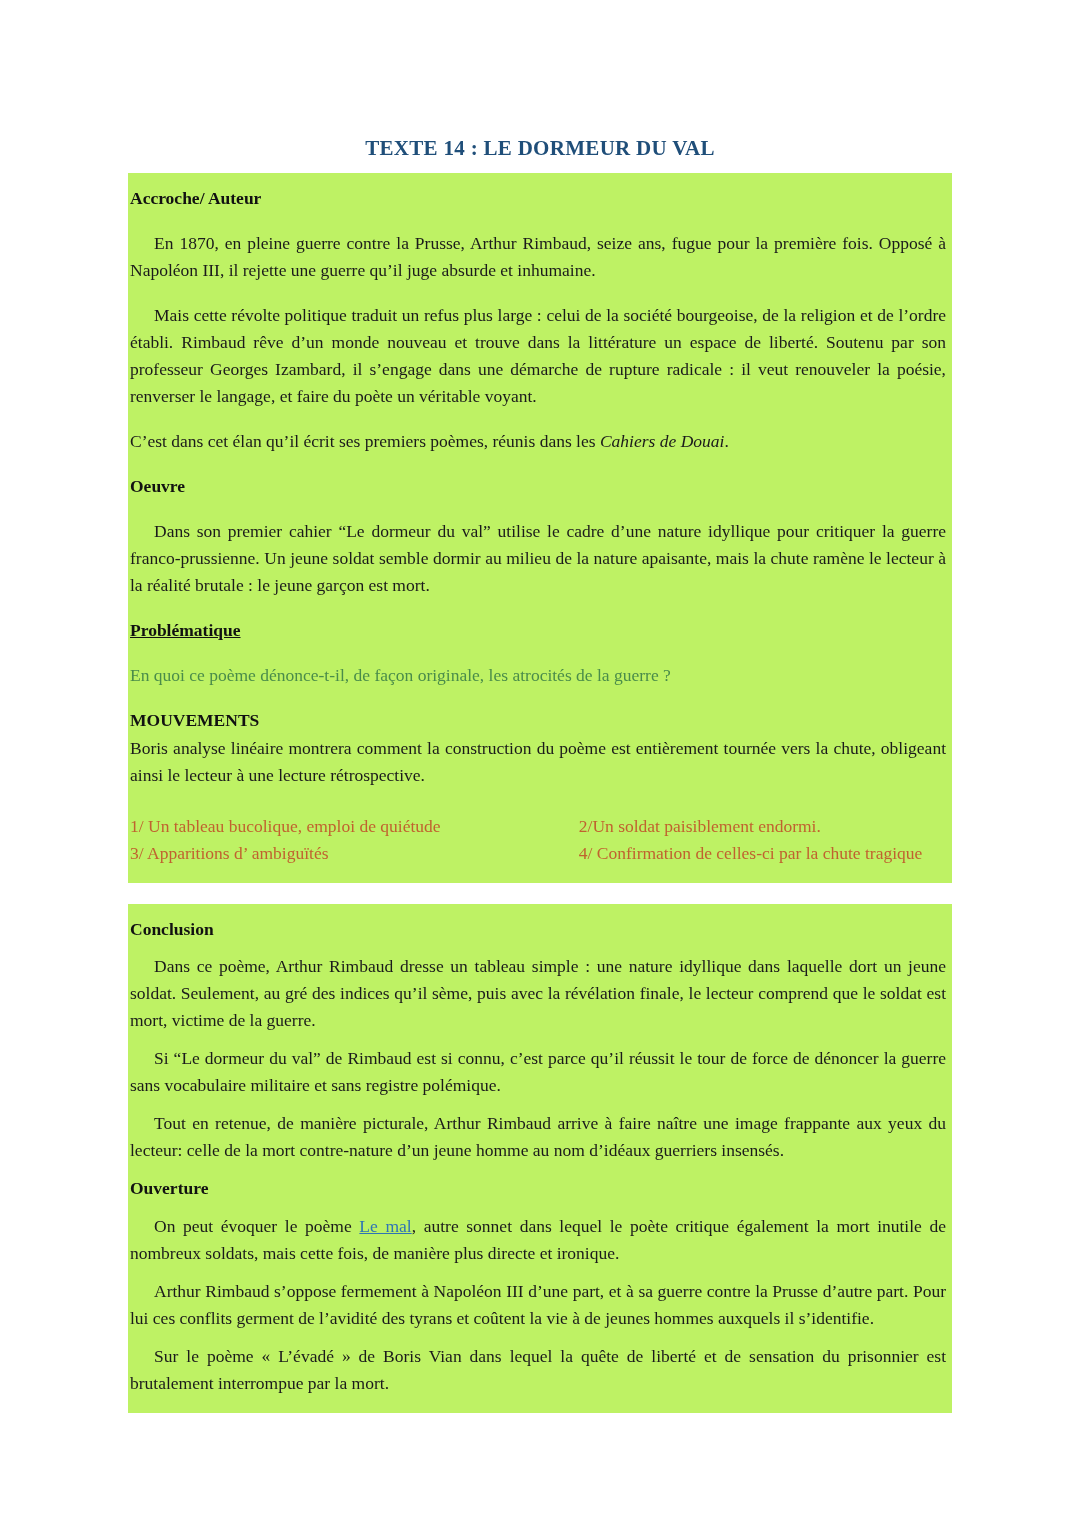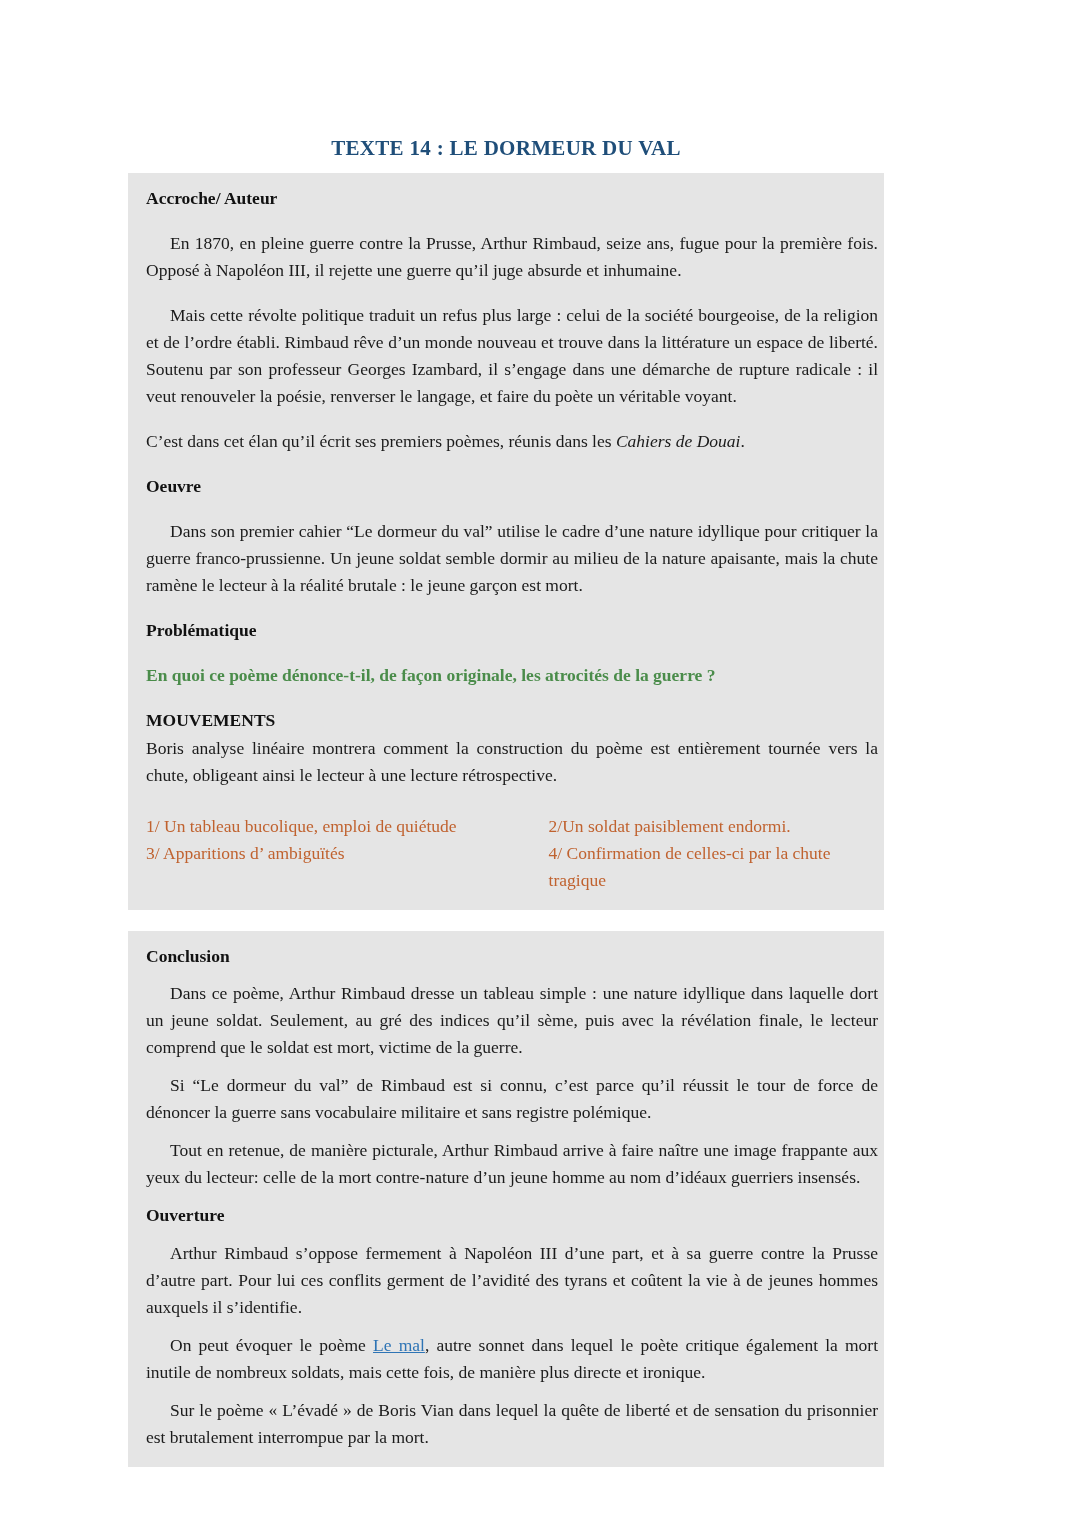--- a/index.html
+++ b/index.html
@@ -4,61 +4,61 @@
 <style>
   * { margin:0; padding:0; box-sizing:border-box; }
   html,body { background:#ffffff; }
   body {
     width:1080px; height:1525px; overflow:hidden;
     font-family:"Liberation Serif", serif;
     color:#1b1b1b;
     position:relative;
   }
   .page { padding-top:136px; }
-  .content { margin-left:128px; width:756px; }
+  .content { margin-left:128px; width:824px; }
 
   .doc-title {
     text-align:center;
     color:#1F4E79;
     font-size:21px;
     font-weight:bold;
     letter-spacing:0.3px;
   }
   .intro-heading {
     color:#C4571E;
     font-size:20px;
     font-weight:bold;
     margin-top:21px;
     letter-spacing:0.3px;
   }
 
   .bluebox {
-    background:#e5e5e5;
-    padding:12px 6px 16px 18px;
+    background:#bef264;
+    padding:12px 6px 16px 2px;
     font-size:17.5px;
     line-height:27px;
     text-align:justify;
   }
   .bluebox.first { margin-top:12px; }
   .bluebox.second { margin-top:21px; }
 
   .bluebox h3 {
     font-size:17.5px;
     font-weight:bold;
     text-align:left;
     color:#111111;
   }
   .bluebox p { margin-top:18px; }
   .bluebox.second p { margin-top:11px; }
   .indent { text-indent:24px; }
   .no-top { margin-top:0 !important; }
 
   .problem {
     color:#4A8C4A;
-    font-weight:bold;
+    font-weight:normal;
     text-align:left;
   }
   .mv-heading { margin-top:18px;font-family:Liberation Serif, serif; }
   .mv-intro { margin-top:1px !important; }
 
   .movements {
     display:grid;
     grid-template-columns:55% 45%;
     margin-top:24px;
     color:#C0622F;
@@ -88,21 +88,21 @@
       <p class="indent">En 1870, en pleine guerre contre la Prusse, Arthur Rimbaud, seize ans, fugue pour la première fois. Opposé à Napoléon III, il rejette une guerre qu’il juge absurde et inhumaine.</p>
 
       <p class="indent">Mais cette révolte politique traduit un refus plus large : celui de la société bourgeoise, de la religion et de l’ordre établi. Rimbaud rêve d’un monde nouveau et trouve dans la littérature un espace de liberté. Soutenu par son professeur Georges Izambard,  il s’engage dans une démarche de rupture radicale : il veut renouveler la poésie, renverser le langage, et faire du poète un véritable voyant.</p>
 
       <p><span>C’est dans cet élan qu’il écrit ses premiers poèmes, réunis dans les </span><span class="italic">Cahiers de Douai</span><span>.</span></p>
 
       <h3 style="margin-top:18px;">Oeuvre</h3>
 
       <p class="indent">Dans son premier cahier “Le dormeur du val” utilise le cadre d’une nature idyllique pour critiquer la guerre franco-prussienne. Un jeune soldat semble dormir au milieu de la nature apaisante, mais la chute ramène le lecteur à la réalité brutale : le jeune garçon est mort.</p>
 
-      <h3 style="margin-top:18px;">Problématique</h3>
+      <h3 style="margin-top:18px;text-decoration:underline;">Problématique</h3>
 
       <p class="problem">En quoi ce poème dénonce-t-il, de façon originale, les atrocités de la guerre ?</p>
 
       <h3 class="mv-heading">MOUVEMENTS</h3>
       <p class="mv-intro">Boris analyse linéaire montrera comment la construction du poème est entièrement tournée vers la chute, obligeant ainsi le lecteur à une lecture rétrospective.</p>
 
       <div class="movements">
         <span class="movement">1/ Un tableau bucolique, emploi de quiétude</span>
         <span class="movement">2/Un soldat paisiblement endormi.</span>
         <span class="movement">3/ Apparitions d’ ambiguïtés</span>
@@ -114,21 +114,21 @@
       <h3>Conclusion</h3>
 
       <p class="indent no-top" style="margin-top:10px !important;">Dans ce poème, Arthur Rimbaud dresse un tableau simple : une nature idyllique dans laquelle dort un jeune soldat. Seulement, au gré des indices qu’il sème, puis avec la révélation finale, le lecteur comprend que le soldat est mort, victime de la guerre.</p>
 
       <p class="indent">Si “Le dormeur du val” de Rimbaud est si connu, c’est parce qu’il réussit le tour de force de dénoncer la guerre sans vocabulaire militaire et sans registre polémique.</p>
 
       <p class="indent">Tout en retenue, de manière picturale, Arthur Rimbaud arrive à faire naître une image frappante aux yeux du lecteur: celle de la mort contre-nature d’un jeune homme au nom d’idéaux guerriers insensés.</p>
 
       <h3 style="margin-top:11px;">Ouverture</h3>
 
+      <p class="indent"><span>On peut évoquer le poème </span><a class="doc-link">Le mal</a><span>, autre sonnet dans lequel le poète critique également la mort inutile de nombreux soldats, mais cette fois, de manière plus directe et ironique.</span></p>
+
       <p class="indent">Arthur Rimbaud s’oppose fermement à Napoléon III d’une part, et à sa guerre contre la Prusse d’autre part. Pour lui ces conflits germent de l’avidité des tyrans et coûtent la vie à de jeunes hommes auxquels il s’identifie.</p>
-
-      <p class="indent"><span>On peut évoquer le poème </span><a class="doc-link">Le mal</a><span>, autre sonnet dans lequel le poète critique également la mort inutile de nombreux soldats, mais cette fois, de manière plus directe et ironique.</span></p>
 
       <p class="indent">Sur le poème « L’évadé » de Boris Vian dans lequel la quête de liberté et de sensation du prisonnier est brutalement interrompue par la mort.</p>
     </div>
 
   </div>
 </div>
 
 </body></html>

